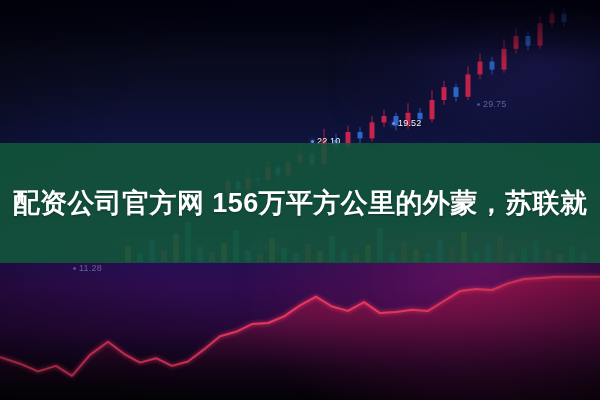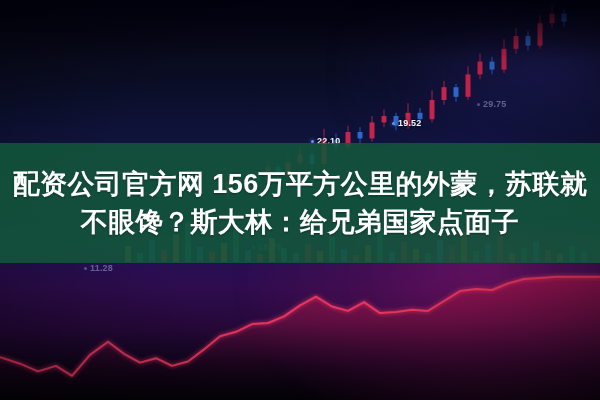--- a/index.html
+++ b/index.html
@@ -71,21 +71,21 @@
     position: absolute;
     inset: 0;
     width: 600px;
     height: 400px;
   }
 
   
   .price-tag {
     position: absolute;
     font-size: 9px;
-    font-weight: bold;
+    font-weight: normal;
     letter-spacing: 0.2px;
     white-space: nowrap;
     font-family: "Liberation Sans", "DejaVu Sans", sans-serif;
   }
   .price-tag .dot {
     display: inline-block;
     width: 3px;
     height: 3px;
     border-radius: 50%;
     margin-right: 3px;
@@ -271,21 +271,20 @@
   </svg>
 
   <div class="vignette"></div>
 
   <div id="priceTags">
       <div class="price-tag pt-bright" style="left: 311px; top: 136px;"><span class="dot"></span><span>22.10</span></div>
       <div class="price-tag pt-bright" style="left: 392px; top: 118px;"><span class="dot"></span><span>19.52</span></div>
       <div class="price-tag pt-dim" style="left: 477px; top: 99px;"><span class="dot"></span><span>29.75</span></div>
       <div class="price-tag pt-ghost" style="left: 144px; top: 188px;"><span class="dot"></span><span>28.78</span></div>
       <div class="price-tag pt-ghost" style="left: 252px; top: 242px;"><span class="dot"></span><span>18.75</span></div>
-      <div class="price-tag pt-dim" style="left: 84px; top: 263px;"><span class="dot"></span><span>11.28</span></div>
+      <div class="price-tag pt-dim" style="left: 73px; top: 263px;"><span class="dot"></span><span>11.28</span></div>
     </div>
 
   <div class="band">
     <div class="band-line">配资公司官方网 156万平方公里的外蒙，苏联就</div>
-    <div class="band-line">不眼馋？斯大林：给兄弟国家点面子</div>
   </div>
 
 </div>
 
 </body></html>

